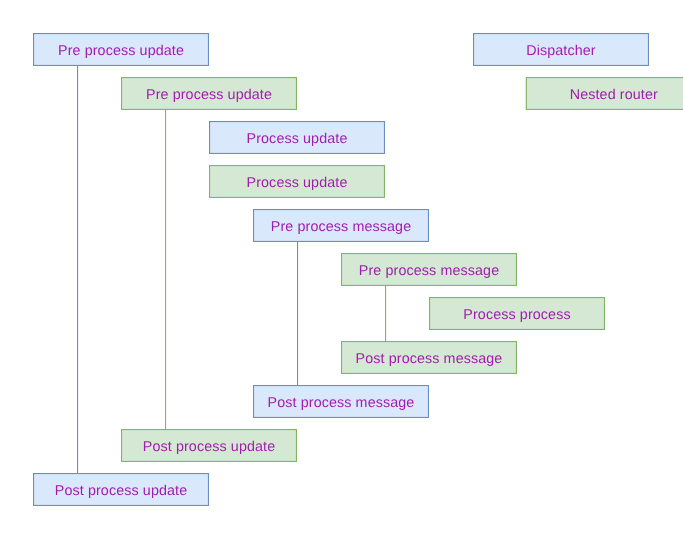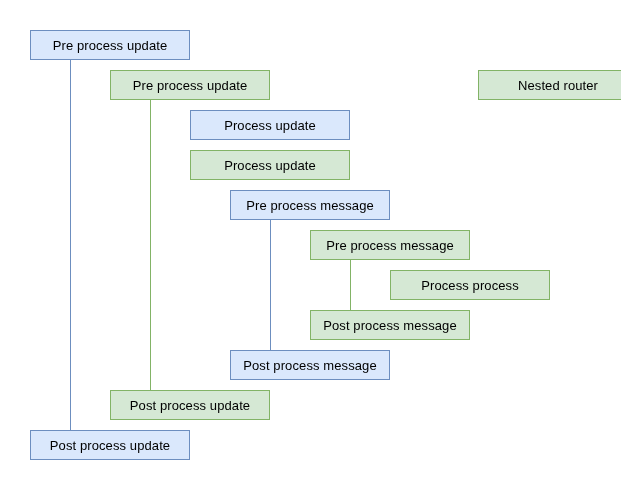--- a/index.html
+++ b/index.html
@@ -20,21 +20,21 @@
   .node {
     position: absolute;
     box-sizing: border-box;
     width: 160px;
     height: 30px;
     display: flex;
     align-items: center;
     justify-content: center;
     font-size: 13px;
     line-height: 1;
-    color: #000000;
+    color: #a21caf;
     letter-spacing: 0.1px;
     white-space: nowrap;
     z-index: 2;
   }
   .node.dispatcher {
     background: #dae8fc;
     border: 1px solid #6c8ebf;
   }
   .node.router {
     background: #d5e8d4;
@@ -79,16 +79,17 @@
   <div class="node router" style="left:390px; top:270px;">Process process</div>
 
   <div class="node router" style="left:310px; top:310px;">Post process message</div>
 
   <div class="node dispatcher" style="left:230px; top:350px;">Post process message</div>
 
   <div class="node router" style="left:110px; top:390px;">Post process update</div>
 
   <div class="node dispatcher" style="left:30px; top:430px;">Post process update</div>
 
+  <div class="node dispatcher" style="left:430px; top:30px;">Dispatcher</div>
 
   <div class="node router" style="left:430px; top:70px;margin-left:48px;">Nested router</div>
 
 </div>
 
 </body></html>

